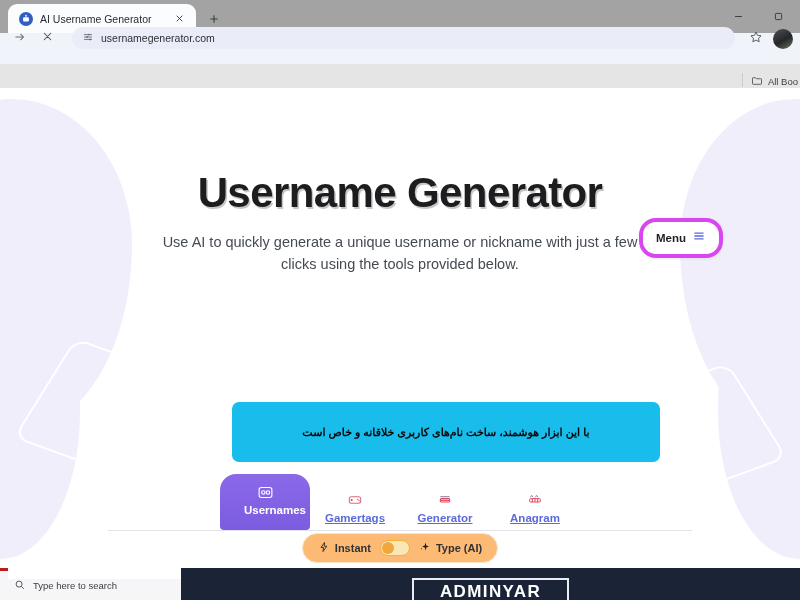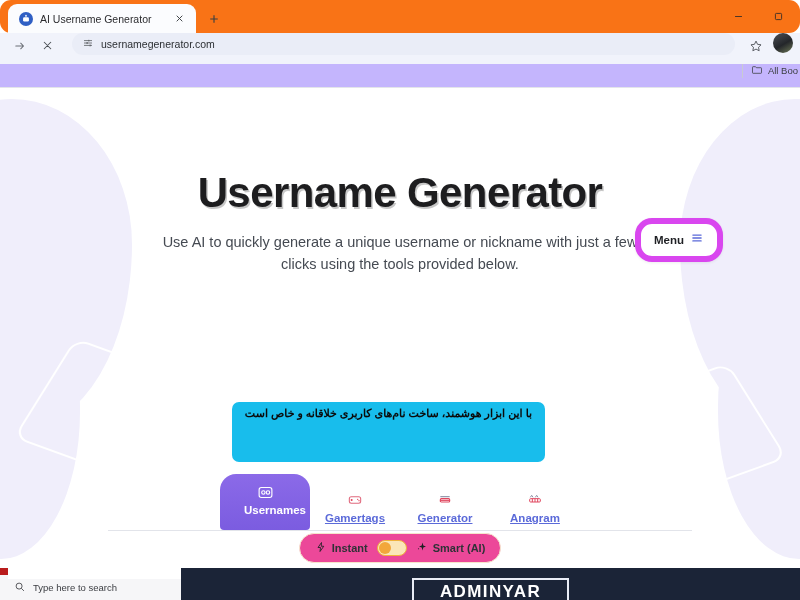--- a/index.html
+++ b/index.html
@@ -8,22 +8,22 @@
     overflow: hidden;
     font-family: "Liberation Sans", sans-serif;
     background: #ffffff;
   }
 
   
   .browser { position: absolute; inset: 0; }
 
   .titlebar {
     position: absolute; top: 0; left: 0; right: 0; height: 33px;
-    background: #f97316;
-    display: flex; align-items: flex-end; border-radius: 11px;
+    background: #a3a3a3;
+    display: flex; align-items: flex-end;
   }
   .tab-strip { display: flex; align-items: flex-end; padding-left: 8px; flex: 1; height: 100%; }
   .tab {
     display: flex; align-items: center; gap: 7px;
     height: 29px; padding: 0 9px 0 11px;
     background: #fbfcfe;
     border-radius: 9px 9px 0 0;
     min-width: 188px;
     position: relative;
   }
@@ -51,21 +51,21 @@
   .win-controls { display: flex; align-items: center; height: 33px; padding-right: 2px; }
   .win-btn {
     width: 40px; height: 33px;
     display: flex; align-items: center; justify-content: center;
     color: #28292b;
   }
 
   .toolbar {
     position: absolute; top: 33px; left: 0; right: 0; height: 31px;
     background: #f1f3fb;
-    display: flex; align-items: flex-start; gap: 3px; padding: 0 7px;
+    display: flex; align-items: flex-end; gap: 3px; padding: 16px 7px;
   }
   .tb-icon {
     width: 25px; height: 25px;
     display: flex; align-items: center; justify-content: center;
     color: #5f6368; flex-shrink: 0;
   }
   .omnibox {
     flex: 1; height: 22px; margin: 0 5px 0 9px;
     background: #eaedf7; border-radius: 12px;
     display: flex; align-items: center; gap: 7px; padding: 0 10px;
@@ -76,22 +76,22 @@
     overflow: hidden; text-overflow: ellipsis;
   }
   .profile-av {
     width: 20px; height: 20px; border-radius: 50%;
     background: linear-gradient(150deg,#4d5157 0%,#24262a 55%,#6f7a59 100%);
     flex-shrink: 0; margin-left: 2px;
   }
 
   .bookmarks {
     position: absolute; top: 64px; left: 0; right: 0; height: 24px;
-    background: #c4b5fd;
-    display: flex; align-items: flex-start; justify-content: flex-end;
+    background: #e5e5e5;
+    display: flex; align-items: flex-end; justify-content: flex-end;
     padding-right: 2px;
     border-bottom: 1px solid #e3e5ea;
     padding-left: 17px;
   }
   .bm-divider { width: 1px; height: 14px; background: #c8cbd2; margin-right: 8px; }
   .bm-item {
     display: flex; align-items: center; gap: 5px;
     font-size: 9.5px; color: #3c4043;
     max-width: 58px; overflow: hidden; white-space: nowrap;
   }
@@ -185,21 +185,21 @@
     height: 1px; background: #e2e4ea;
   }
 
   
   .mode-wrap {
     position: absolute; top: 444px; left: 0; right: 0;
     display: flex; justify-content: center;
   }
   .mode-pill {
     display: flex; align-items: center; gap: 9px;
-    background: #ec4899; border: 1px solid #f6e6cc;
+    background: #fdba74; border: 1px solid #f6e6cc;
     border-radius: 18px; padding: 6px 15px;
   }
   .mode-opt { display: flex; align-items: center; gap: 5px; font-size: 11px; color: #2f3237; font-weight: 600; }
   .toggle-sw {
     width: 30px; height: 16px; border-radius: 9px;
     background: #fbe6b8; border: 1.5px solid #f0b23c;
     position: relative; flex-shrink: 0;
   }
   .toggle-knob {
     position: absolute; top: 1px; left: 1px;
@@ -221,33 +221,33 @@
     z-index: 30;
   }
   .black-banner-txt {
     color: #ffffff; font-size: 23px; direction: rtl;
     white-space: nowrap;
   }
 
   .menu-btn {
     position: absolute; right: 77px; top: 129px;
     display: flex; align-items: center; gap: 6px;
-    background: #ffffff; border: 6px solid #d946ef;
+    background: #ffffff; border: 4px solid #d946ef;
     border-radius: 17px; padding: 7px 13px;
     box-shadow: 0 1px 3px rgba(0,0,0,0.07);
     z-index: 25;
   }
   .menu-btn-label { font-size: 11.5px; font-weight: bold; color: #1f2024; }
 
   .cyan-box {
     position: absolute; left: 232px; top: 402px;
-    width: 313px; height: 60px;
+    width: 428px; height: 60px;
     background: #18bdec; border-radius: 7px;
     display: flex; flex-direction: column;
-    align-items: center; justify-content: space-between;
+    align-items: center; justify-content: center;
     direction: rtl; z-index: 28;
     padding: 3px 10px;
   }
   .cyan-line {
     font-size: 11px; color: #0b0b0b; font-weight: bold;
     line-height: 1.52; white-space: nowrap;
   }
 
   .footer-banner {
     position: absolute; left: 181px; bottom: 0;
@@ -265,21 +265,21 @@
   }
   .footer-text {
     color: #ffffff; font-size: 17px; font-weight: bold;
     letter-spacing: 1.4px;
   }
 
   
   .taskbar {
     position: absolute; left: 0; bottom: 0; width: 181px; height: 32px;
     background: #f6f6f8;
-    border-top: 7px solid #b91c1c;
+    border-top: 3px solid #b91c1c;
     display: flex; align-items: center; gap: 7px; padding-left: 14px;
     z-index: 35;
     overflow: hidden;
   }
   .taskbar-start {
     position: absolute; left: 0; bottom: 0; width: 8px; height: 32px;
     background: #1b2437;
   }
   .taskbar-search {
     font-size: 9.5px; color: #3b3d42; white-space: nowrap;
@@ -451,21 +451,21 @@
         <div class="toggle-sw">
           <div class="toggle-knob"></div>
         </div>
         <div class="mode-opt">
           <span>
             <svg viewBox="0 0 24 24" width="12" height="12" fill="#1f2024">
                 <path d="M13 3 L14.6 9 L20 11 L14.6 13 L13 19 L11.4 13 L6 11 L11.4 9 Z"></path>
                 <circle cx="5" cy="15.5" r="1.2"></circle>
               </svg>
           </span>
-          <span>Smart (AI)</span>
+          <span>Type (AI)</span>
         </div>
       </div>
     </div>
 
     <div class="menu-btn">
       <span class="menu-btn-label">Menu</span>
       <span>
         <svg viewBox="0 0 24 24" width="14" height="14" stroke="#5b6ad9" stroke-width="2.4" stroke-linecap="round">
             <path d="M5 7 H19 M5 12 H19 M5 17 H19"></path>
           </svg>

